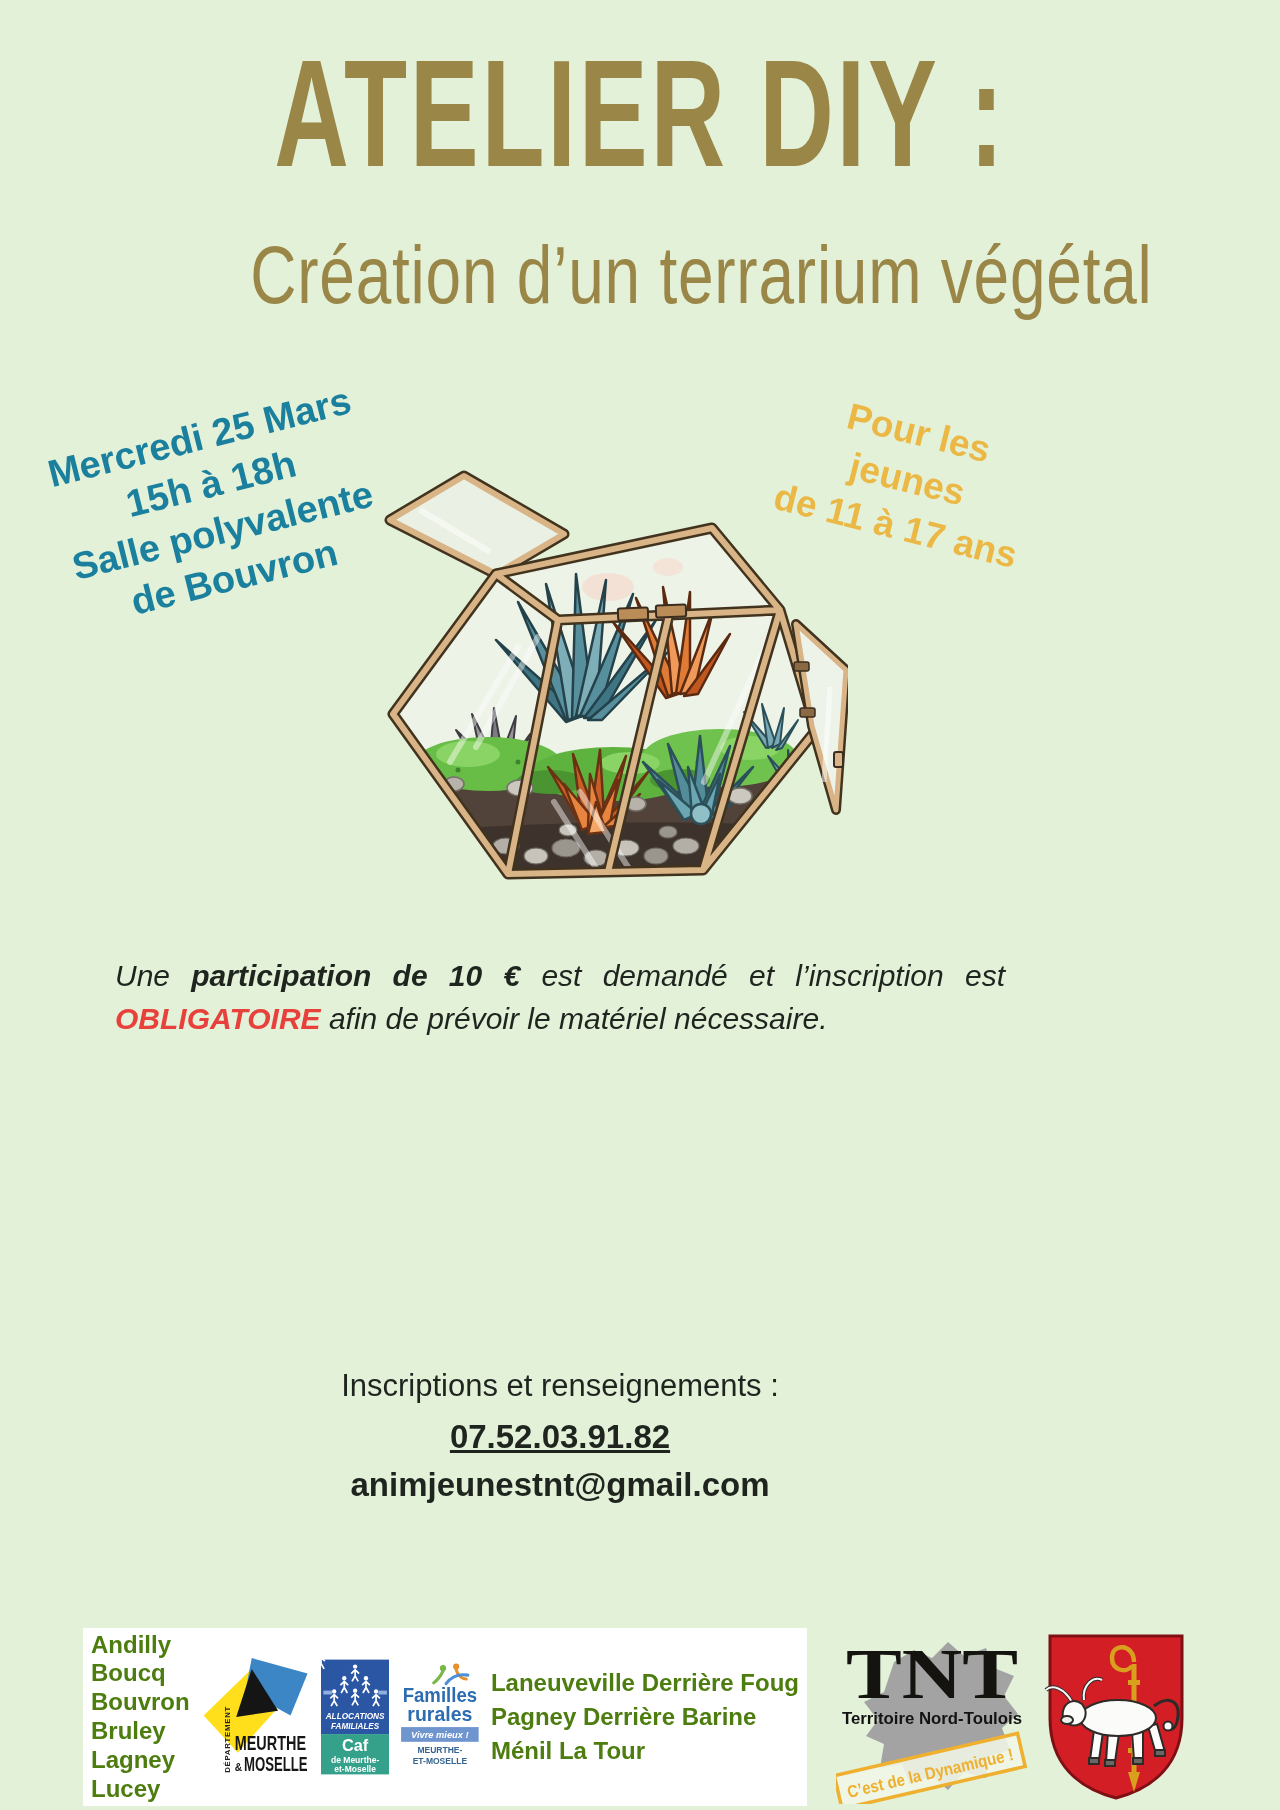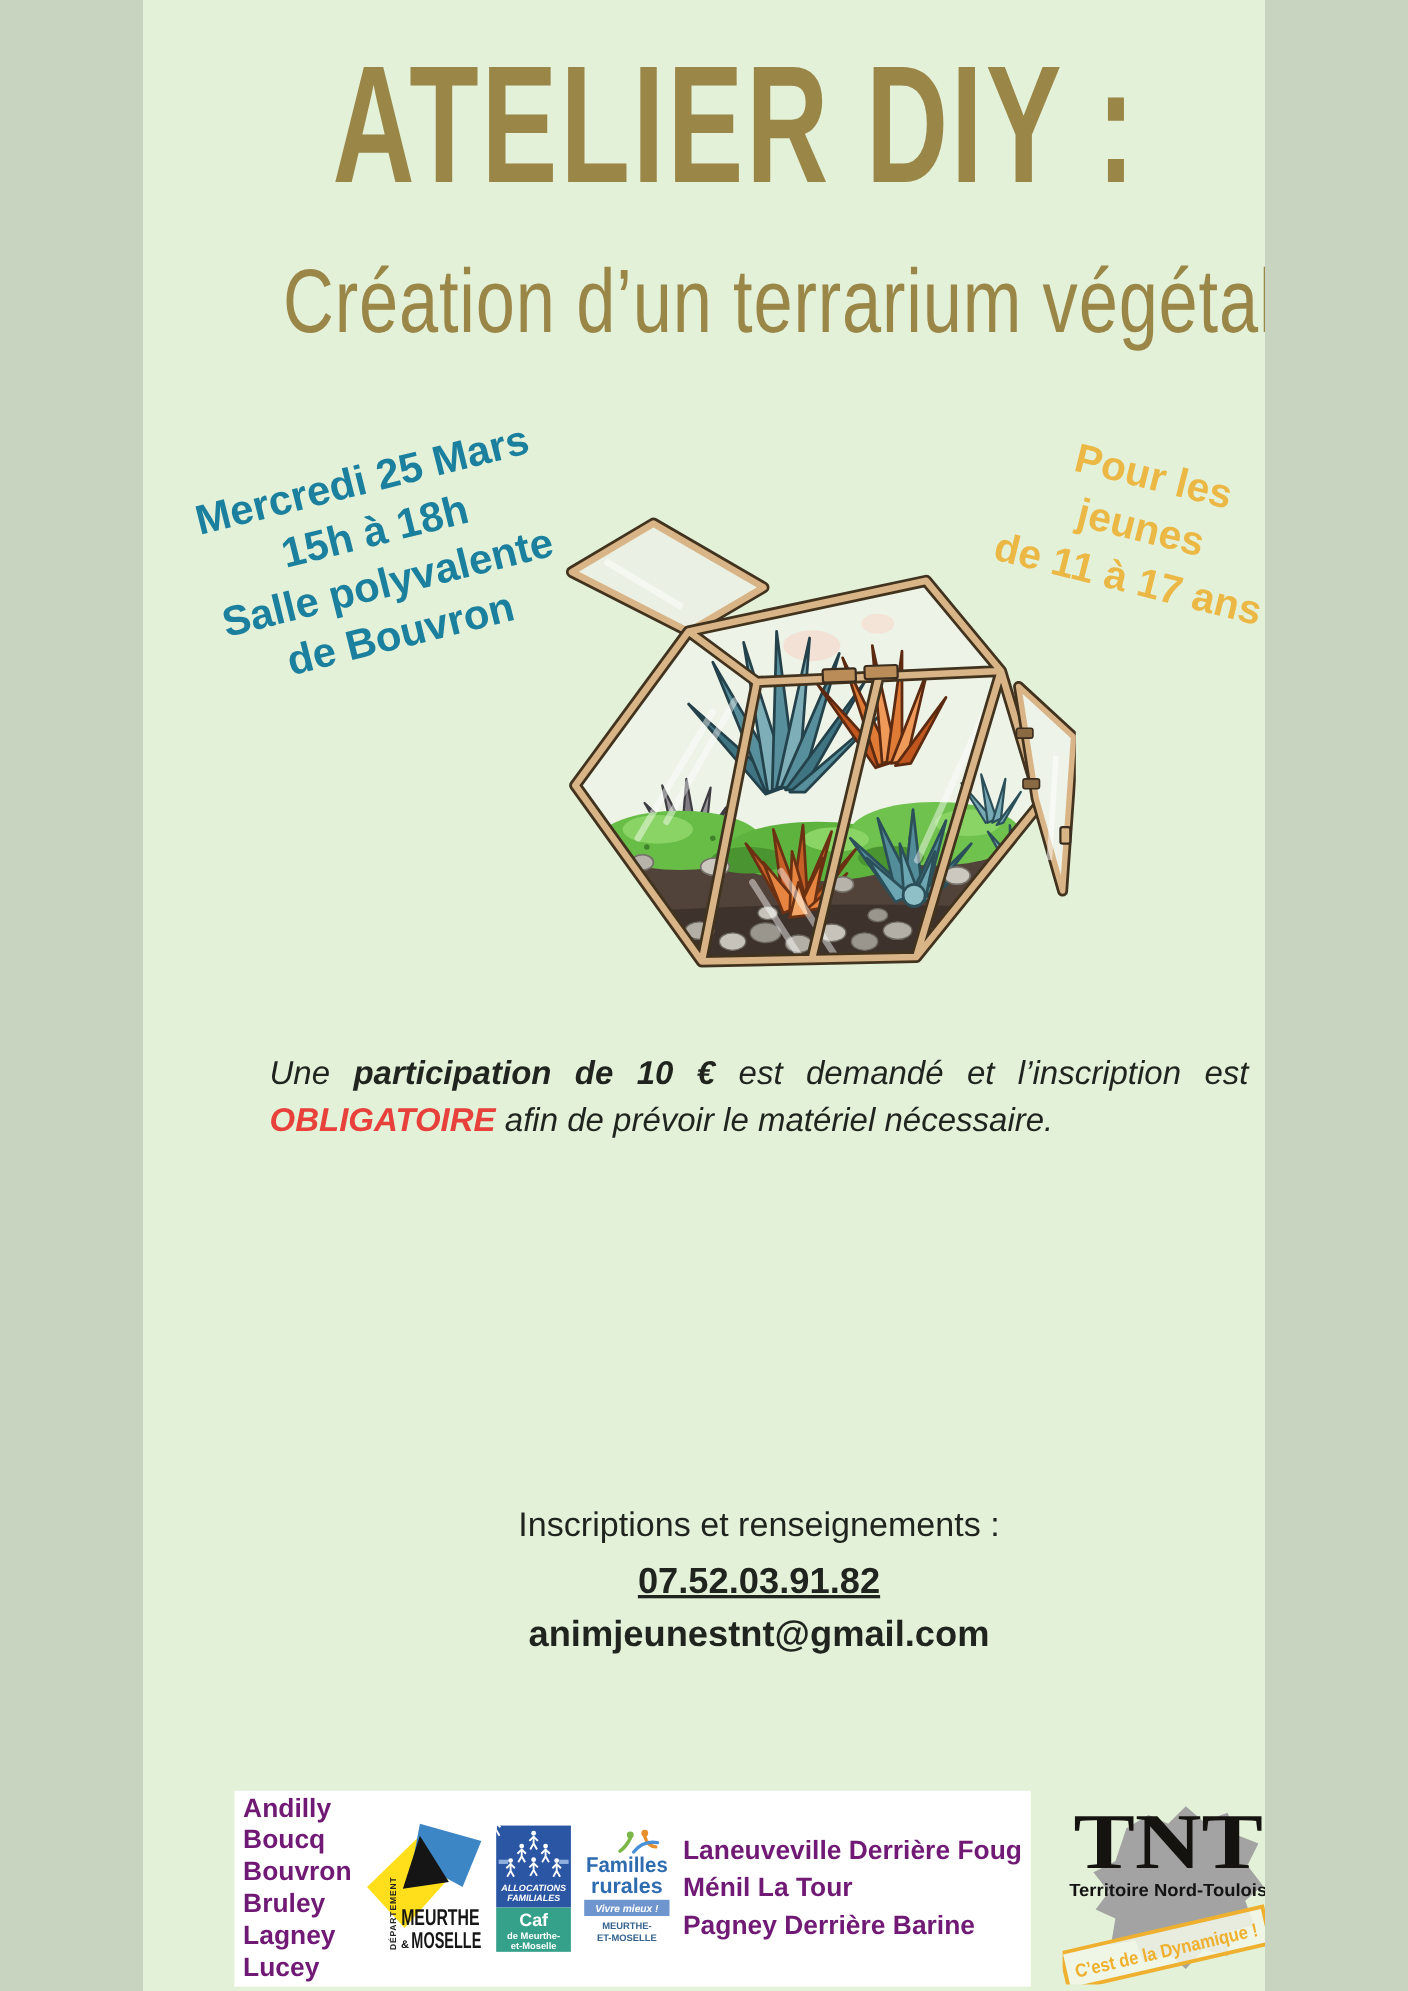--- a/index.html
+++ b/index.html
@@ -1,17 +1,17 @@
 <!DOCTYPE html>
 <html><head>
 <meta charset="utf-8">
 <style>
   html,body{margin:0;padding:0;background:#c8d4c0;}
   .poster{
-    position:relative;width:1020px;height:1810px;margin:0 auto;
+    position:relative;width:1280px;height:1810px;margin:0 auto;
     background:#e3f1d9;overflow:hidden;
     font-family:"Liberation Sans",sans-serif;color:#1f241f;
   }
   
   .title-wrap{position:absolute;top:34px;left:0;width:100%;text-align:center;white-space:nowrap;}
   .title-inner{
     display:inline-block;transform:scaleX(.68);transform-origin:center;
     font-size:152px;font-weight:700;letter-spacing:4px;color:#9a8748;line-height:1.05;
   }
   .subtitle-wrap{position:absolute;top:228px;left:0;width:100%;text-align:right;white-space:nowrap;}
@@ -39,21 +39,21 @@
   
   .contact{position:absolute;left:115px;top:1368px;width:890px;text-align:center;}
   .contact-heading{font-size:31px;}
   .contact-phone{font-size:33px;font-weight:700;margin-top:14px;text-decoration:underline;}
   .contact-email{font-size:33px;font-weight:700;margin-top:10px;}
   
   .partner-strip{
     position:absolute;left:83px;top:1628px;width:724px;height:178px;background:#ffffff;
     display:flex;align-items:center;gap:9px;padding:0 8px;box-sizing:border-box;
   }
-  .towns{font-weight:700;color:#701a75;}
+  .towns{font-weight:700;color:#4d7c0f;}
   .towns-left{font-size:24px;line-height:1.2;}
   .towns-right{font-size:24px;line-height:1.42;white-space:nowrap;}
   .tnt-logo{position:absolute;left:836px;top:1632px;}
   .coat-of-arms{position:absolute;left:1036px;top:1630px;}
   svg text{font-family:"Liberation Sans",sans-serif;}
   .serif{font-family:"Liberation Serif",serif;}
 </style>
 </head>
 <body>
 
@@ -289,22 +289,22 @@
       <text x="54" y="52" font-size="25" font-weight="700" fill="#2e6cb0" text-anchor="middle" textLength="96" lengthAdjust="spacingAndGlyphs">Familles</text>
       <text x="54" y="76" font-size="25" font-weight="700" fill="#2e6cb0" text-anchor="middle" textLength="84" lengthAdjust="spacingAndGlyphs">rurales</text>
       <rect x="4" y="84" width="100" height="19" fill="#6f95cf"></rect>
       <text x="54" y="98" font-size="12" font-weight="700" font-style="italic" fill="#fff" text-anchor="middle">Vivre mieux !</text>
       <text x="54" y="118" font-size="11" font-weight="700" fill="#36648f" text-anchor="middle">MEURTHE-</text>
       <text x="54" y="132" font-size="11" font-weight="700" fill="#36648f" text-anchor="middle">ET-MOSELLE</text>
     </svg>
 
     <div class="towns towns-right">
       <div>Laneuveville Derrière Foug</div>
+      <div>Pagney Derrière Barine</div>
       <div>Ménil La Tour</div>
-      <div>Pagney Derrière Barine</div>
     </div>
   </div>
 
   <svg class="tnt-logo" width="192" height="172" viewBox="0 0 192 172">
     <polygon fill="#a3a3a3" points="58,30 78,18 96,26 112,10 128,24 150,16 158,36 178,44 168,64 182,82 166,96 174,118 152,124 150,146 128,140 112,158 96,144 74,152 66,132 44,136 48,112 30,104 42,88 28,70 48,60"></polygon>
     <text class="serif" x="96" y="66" font-size="72" font-weight="700" fill="#151310" text-anchor="middle" textLength="172" lengthAdjust="spacingAndGlyphs" font-family="Liberation Serif,serif">TNT</text>
     <text x="96" y="92" font-size="16" font-weight="700" fill="#131313" text-anchor="middle" textLength="180" lengthAdjust="spacingAndGlyphs">Territoire Nord-Toulois</text>
     <g transform="translate(94,140) rotate(-13)">
       <rect x="-94" y="-18" width="188" height="34" fill="#f0f6e6" fill-opacity=".88" stroke="#eeb02e" stroke-width="3.5"></rect>
       <text x="0" y="7" font-size="17" font-weight="700" fill="#eeb02e" text-anchor="middle" textLength="170" lengthAdjust="spacingAndGlyphs">C’est de la Dynamique !</text>

